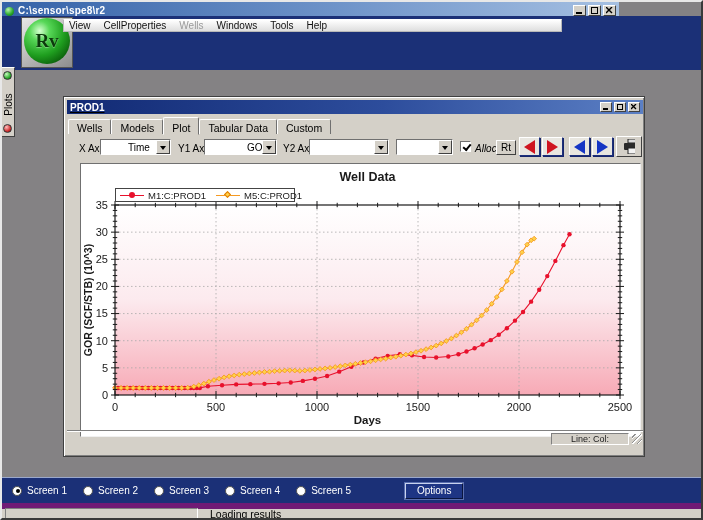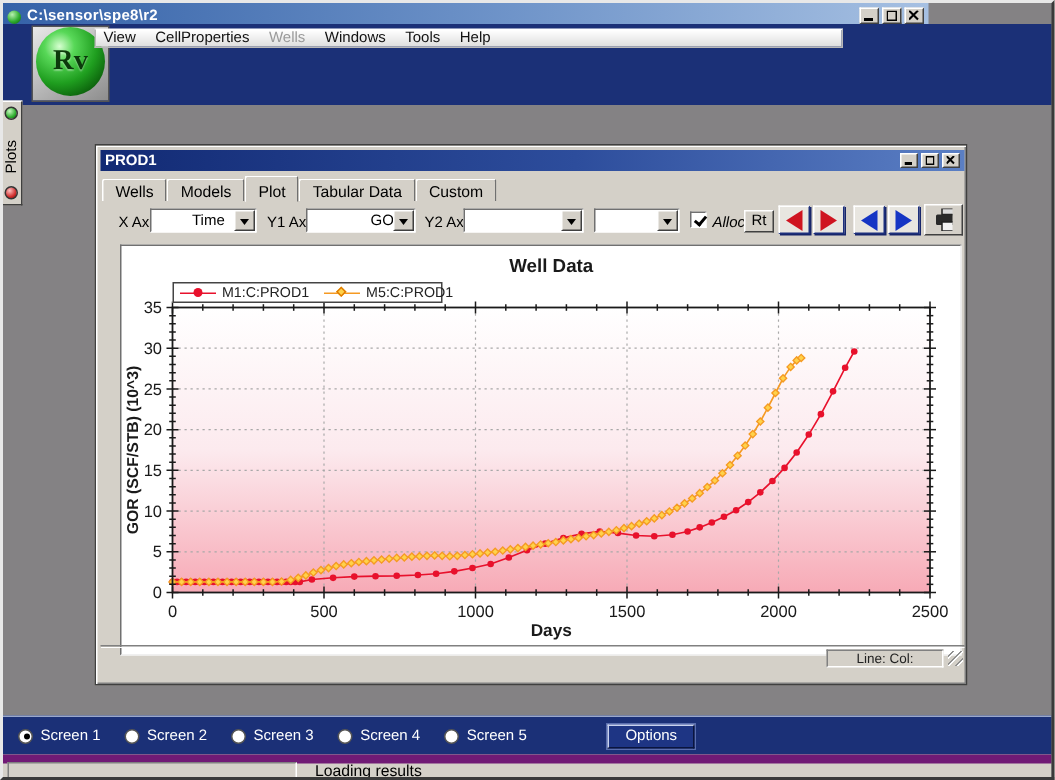--- a/index.html
+++ b/index.html
@@ -46,21 +46,21 @@
   .dot.green { top:3px; background:radial-gradient(circle at 35% 30%, #c8f8c0, #2fae2f 60%, #0a5a0a); }
   .dot.red   { bottom:3px; background:radial-gradient(circle at 35% 30%, #ffc0c0, #d03030 60%, #7a0a0a); }
   #plots-label { position:absolute; left:-9px; top:31px; transform:rotate(-90deg); transform-origin:center;
     font-size:10px; color:#000; width:32px; text-align:center; }
 
   
   #plotwin { left:63px; top:96px; width:582px; height:361px; background:#d4d0c8;
     border:1px solid #404040; box-shadow:inset 1px 1px 0 #fff, inset -1px -1px 0 #808080; z-index:10; }
   #pw-titlebar { left:3px; top:3px; width:576px; height:14px;
     background:linear-gradient(90deg,#122a74 0%, #2d4d9c 55%, #5b7fc4 100%);
-    display:flex; align-items:center; padding:0 3px; }
+    display:flex; align-items:center; padding:0 3px;text-decoration:underline; }
   #pw-title { color:#fff; font-size:10px; font-weight:bold; }
   .winbtn.small { width:12px; height:10px; }
 
   #pw-tabs { left:4px; top:19px; height:18px; display:flex; align-items:flex-end; }
   .tab { font-size:10.5px; color:#000; background:#d4d0c8; border:1px solid; border-color:#fff #707070 #707070 #fff;
     border-bottom:none; padding:2px 8px 2px 8px; height:15px; border-radius:2px 2px 0 0; position:relative; }
   .tab.active { height:18px; z-index:2; padding-top:4px; border-bottom:1px solid #d4d0c8; margin-bottom:-1px; font-weight:normal; }
 
   
   .tb-label { font-size:10px; color:#000; white-space:nowrap; }

